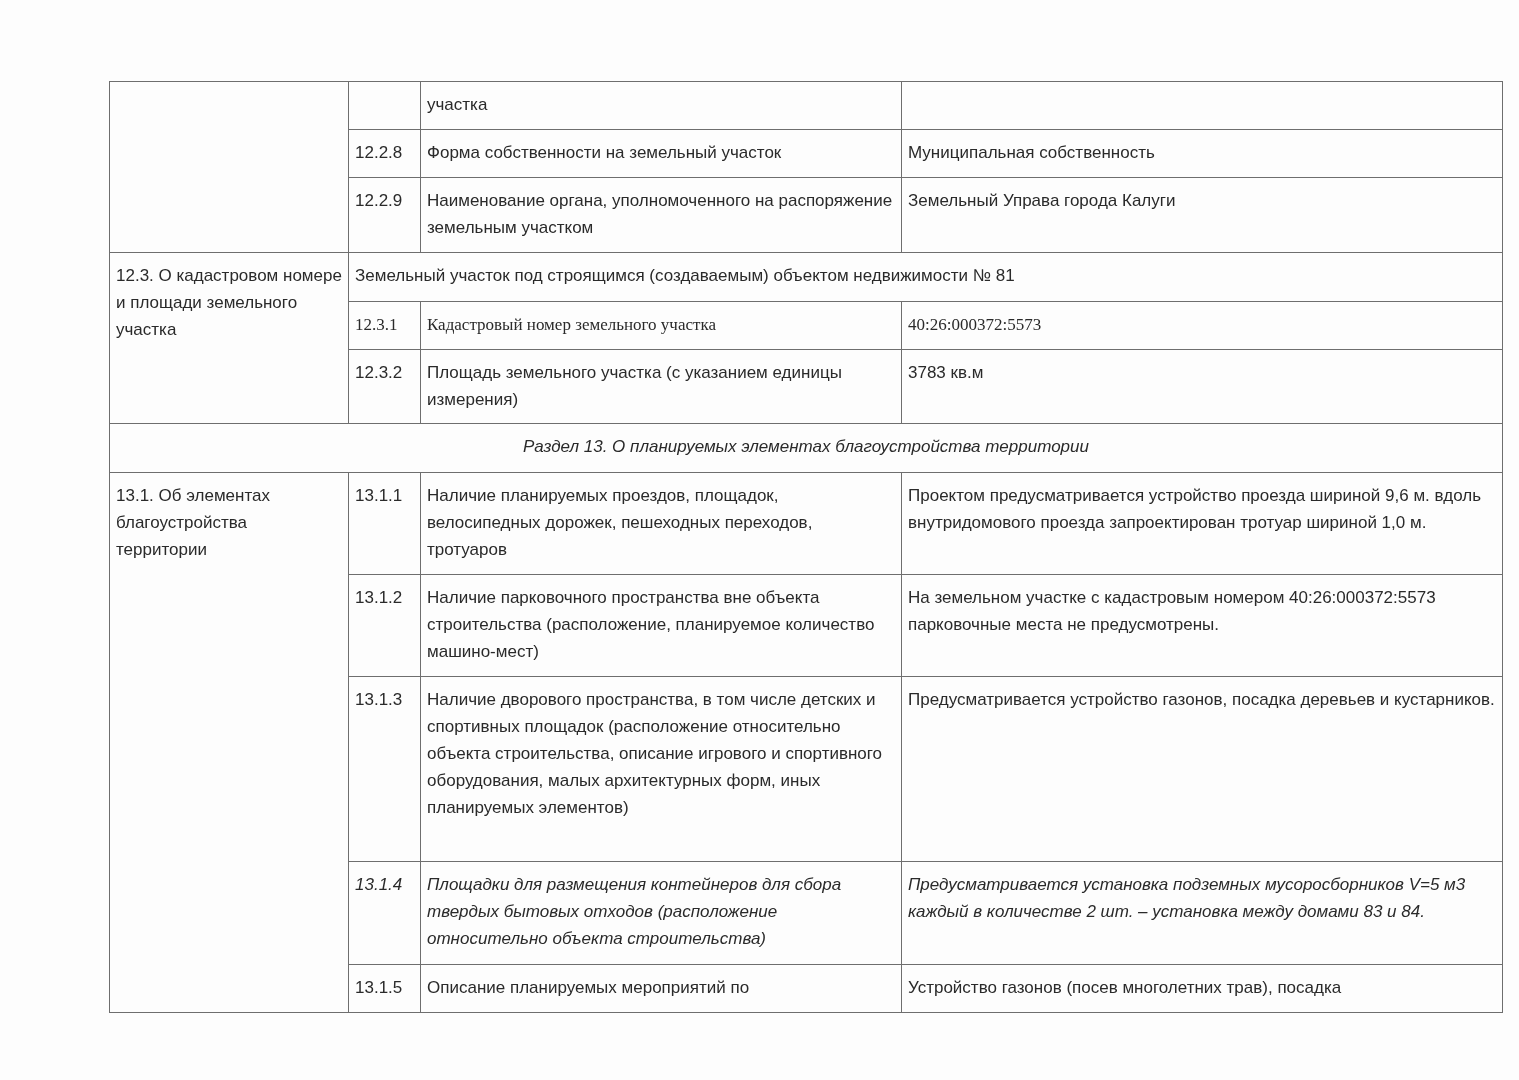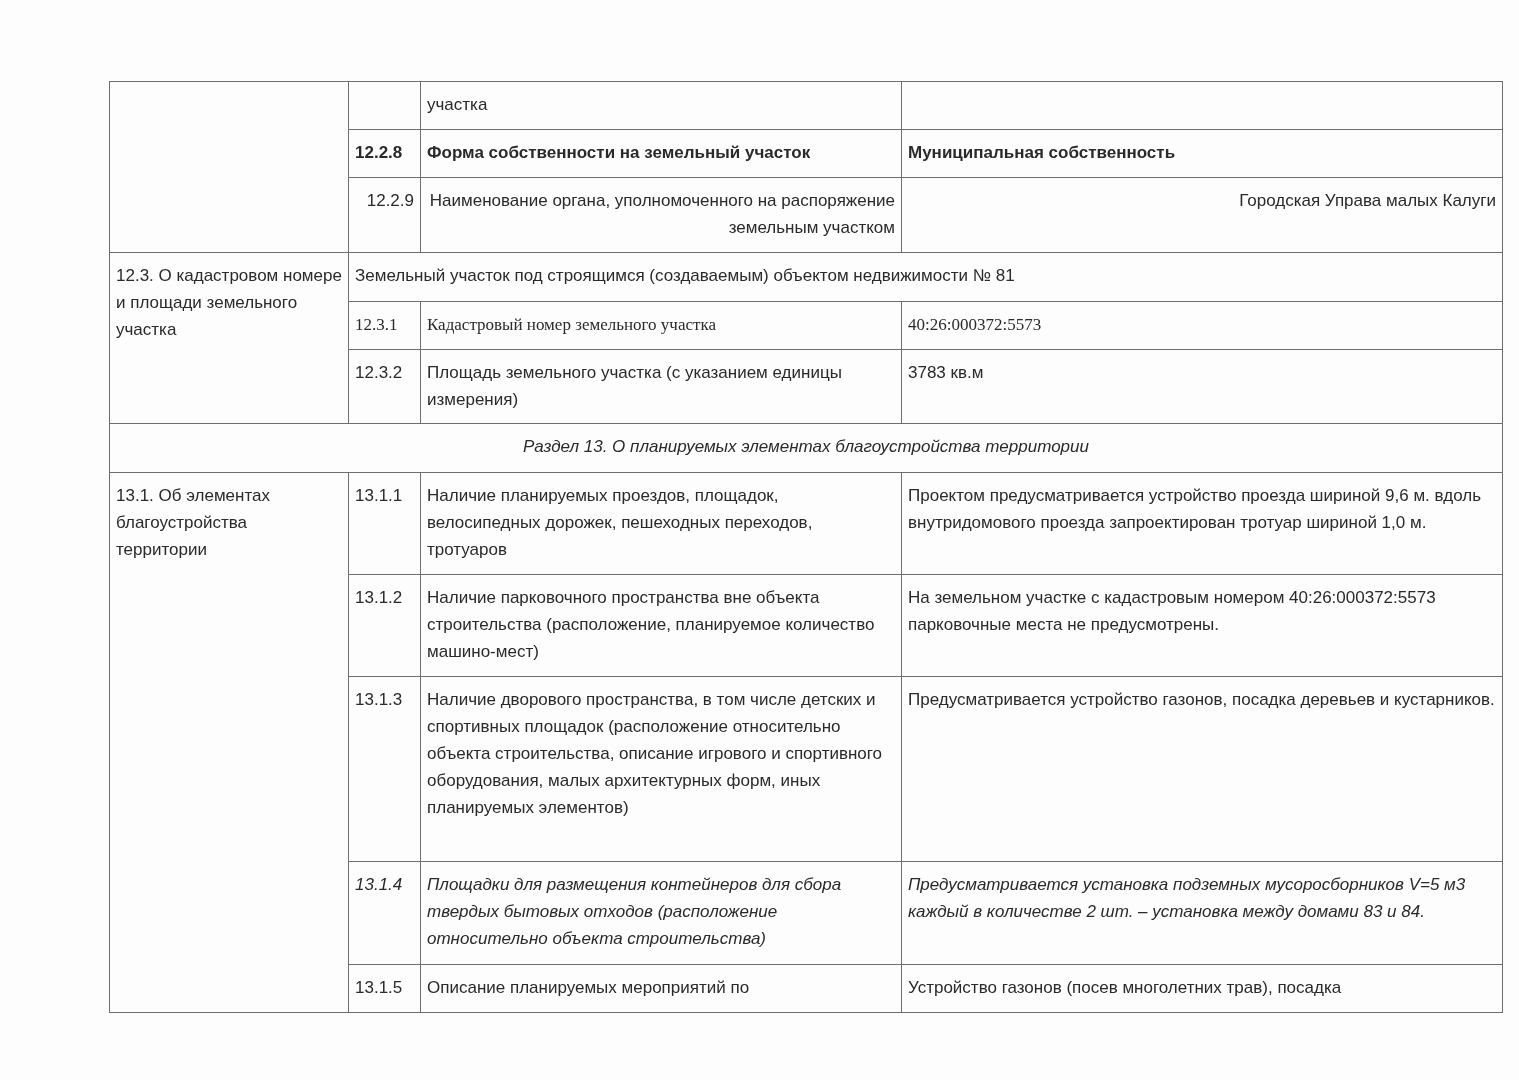--- a/index.html
+++ b/index.html
@@ -39,22 +39,22 @@
   }
   col.c1 { width: 239px; }
   col.c2 { width: 72px; }
   col.c3 { width: 481px; }
   col.c4 { width: 601px; }
   td.num { padding-left: 5px; padding-right: 2px; }
   td.section-header {
     text-align: center;
   }
   .r-01 td { height: 29px; }
-  .r-02 td { height: 29px; font-weight: bold; }
-  .r-03 td { height: 56px; text-align: right; }
+  .r-02 td { height: 29px; }
+  .r-03 td { height: 56px; }
   .r-04 td { height: 30px; }
   .r-05 td { height: 29px; font-family: Liberation Serif, serif; }
   .r-06 td { height: 55px; }
   .r-07 td { height: 30px; font-style: italic; }
   .r-08 td { height: 83px; }
   .r-09 td { height: 83px; margin-top: 39px; }
   .r-10 td { height: 166px; }
   .r-11 td { height: 84px; font-style: italic; }
   .r-12 td { height: 29px; margin-top: 40px; }
 </style>
@@ -78,21 +78,21 @@
         <td></td>
       </tr>
       <tr class="r-02">
         <td class="num">12.2.8</td>
         <td>Форма собственности на земельный участок</td>
         <td>Муниципальная собственность</td>
       </tr>
       <tr class="r-03">
         <td class="num">12.2.9</td>
         <td>Наименование органа, уполномоченного на распоряжение земельным участком</td>
-        <td>Городская Управа малых Калуги</td>
+        <td>Земельный Управа города Калуги</td>
       </tr>
 
       <tr class="r-04">
         <td rowspan="3">12.3. О кадастровом номере и площади земельного участка</td>
         <td colspan="3">Земельный участок под строящимся (создаваемым) объектом недвижимости № 81</td>
       </tr>
       <tr class="r-05">
         <td class="num">12.3.1</td>
         <td>Кадастровый номер земельного участка</td>
         <td>40:26:000372:5573</td>

